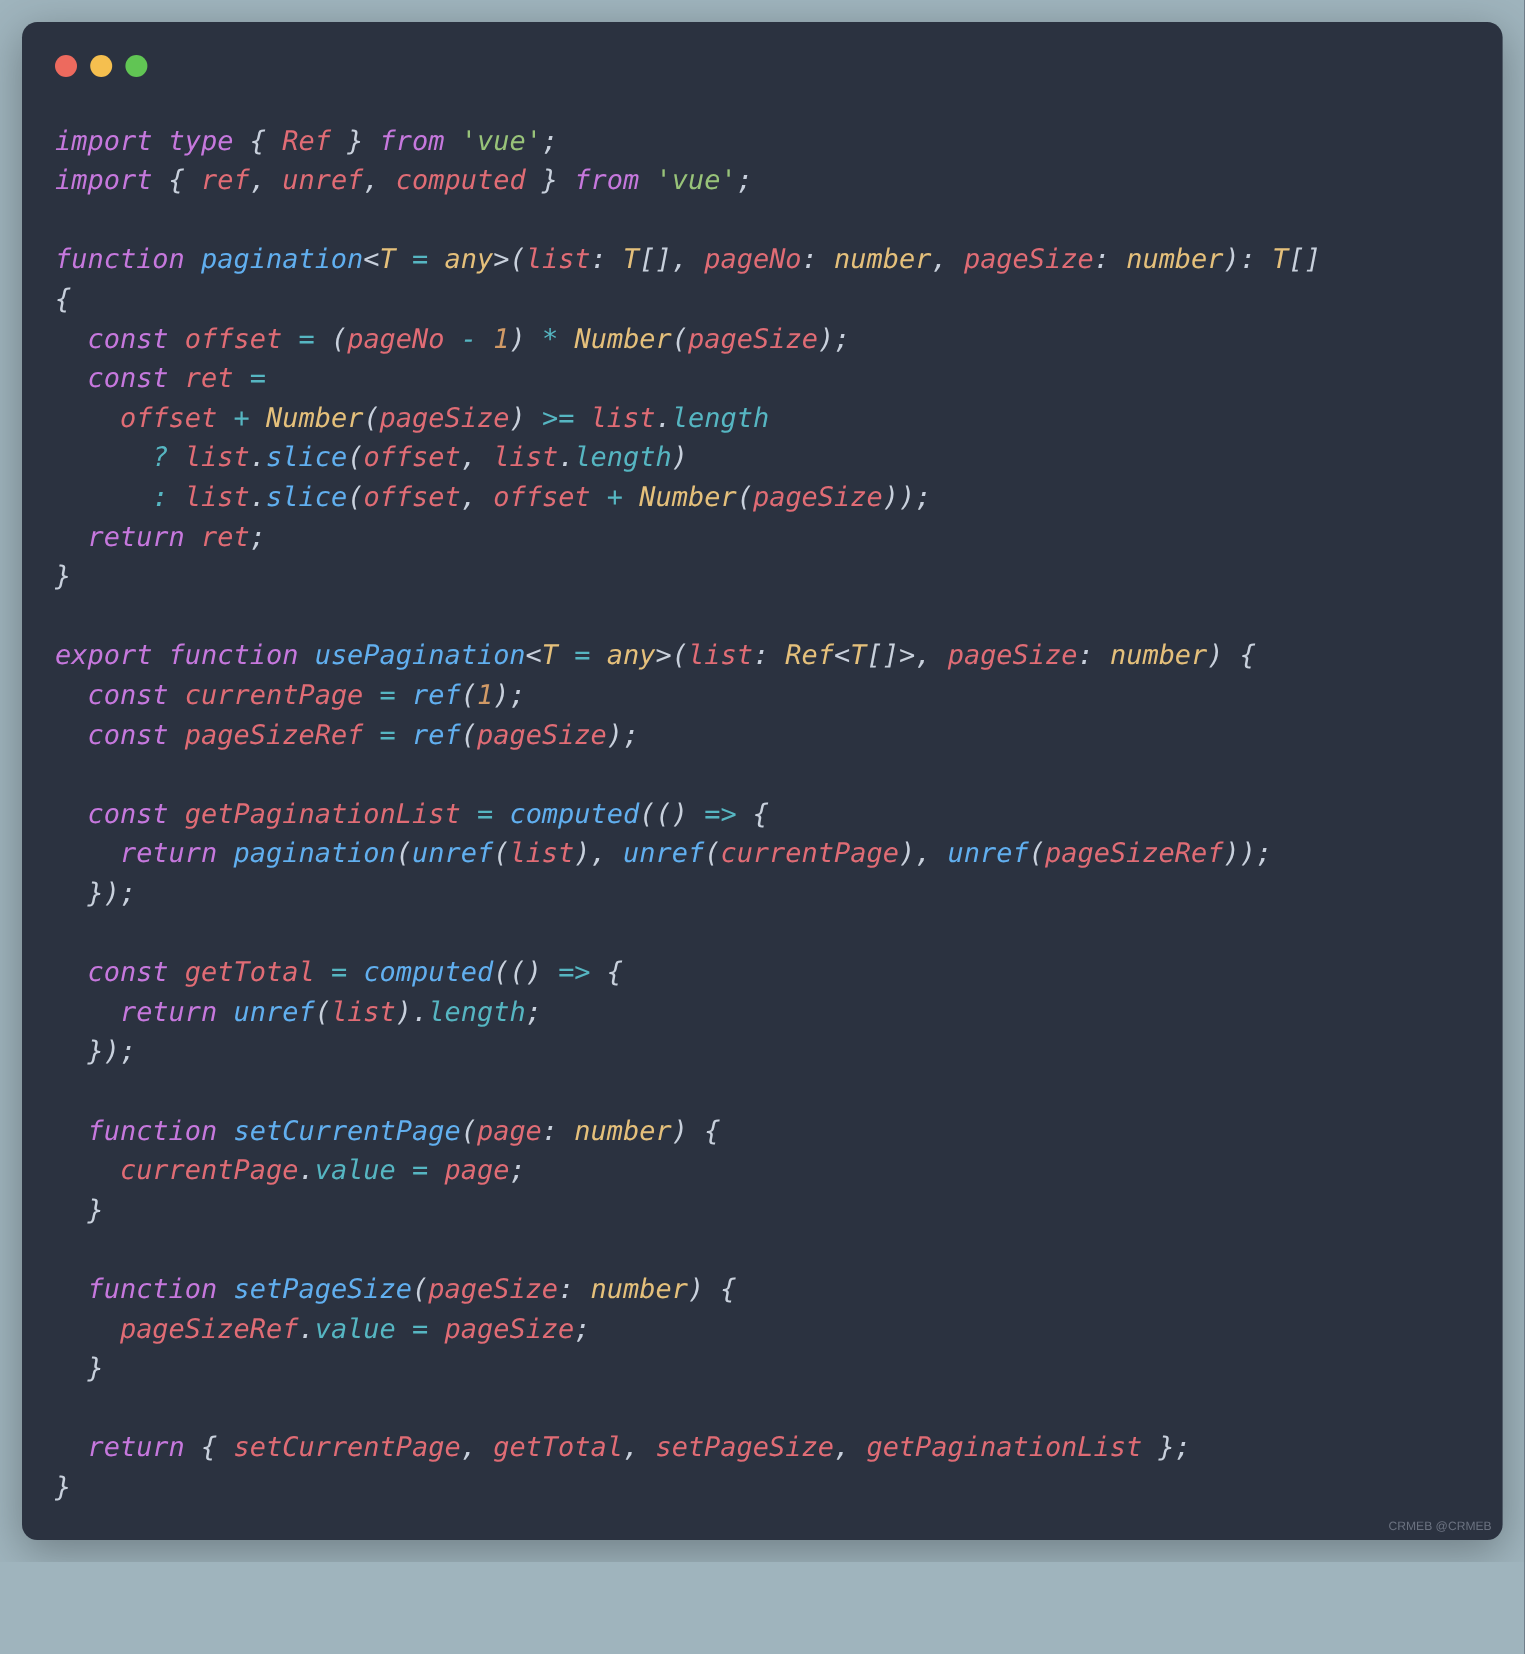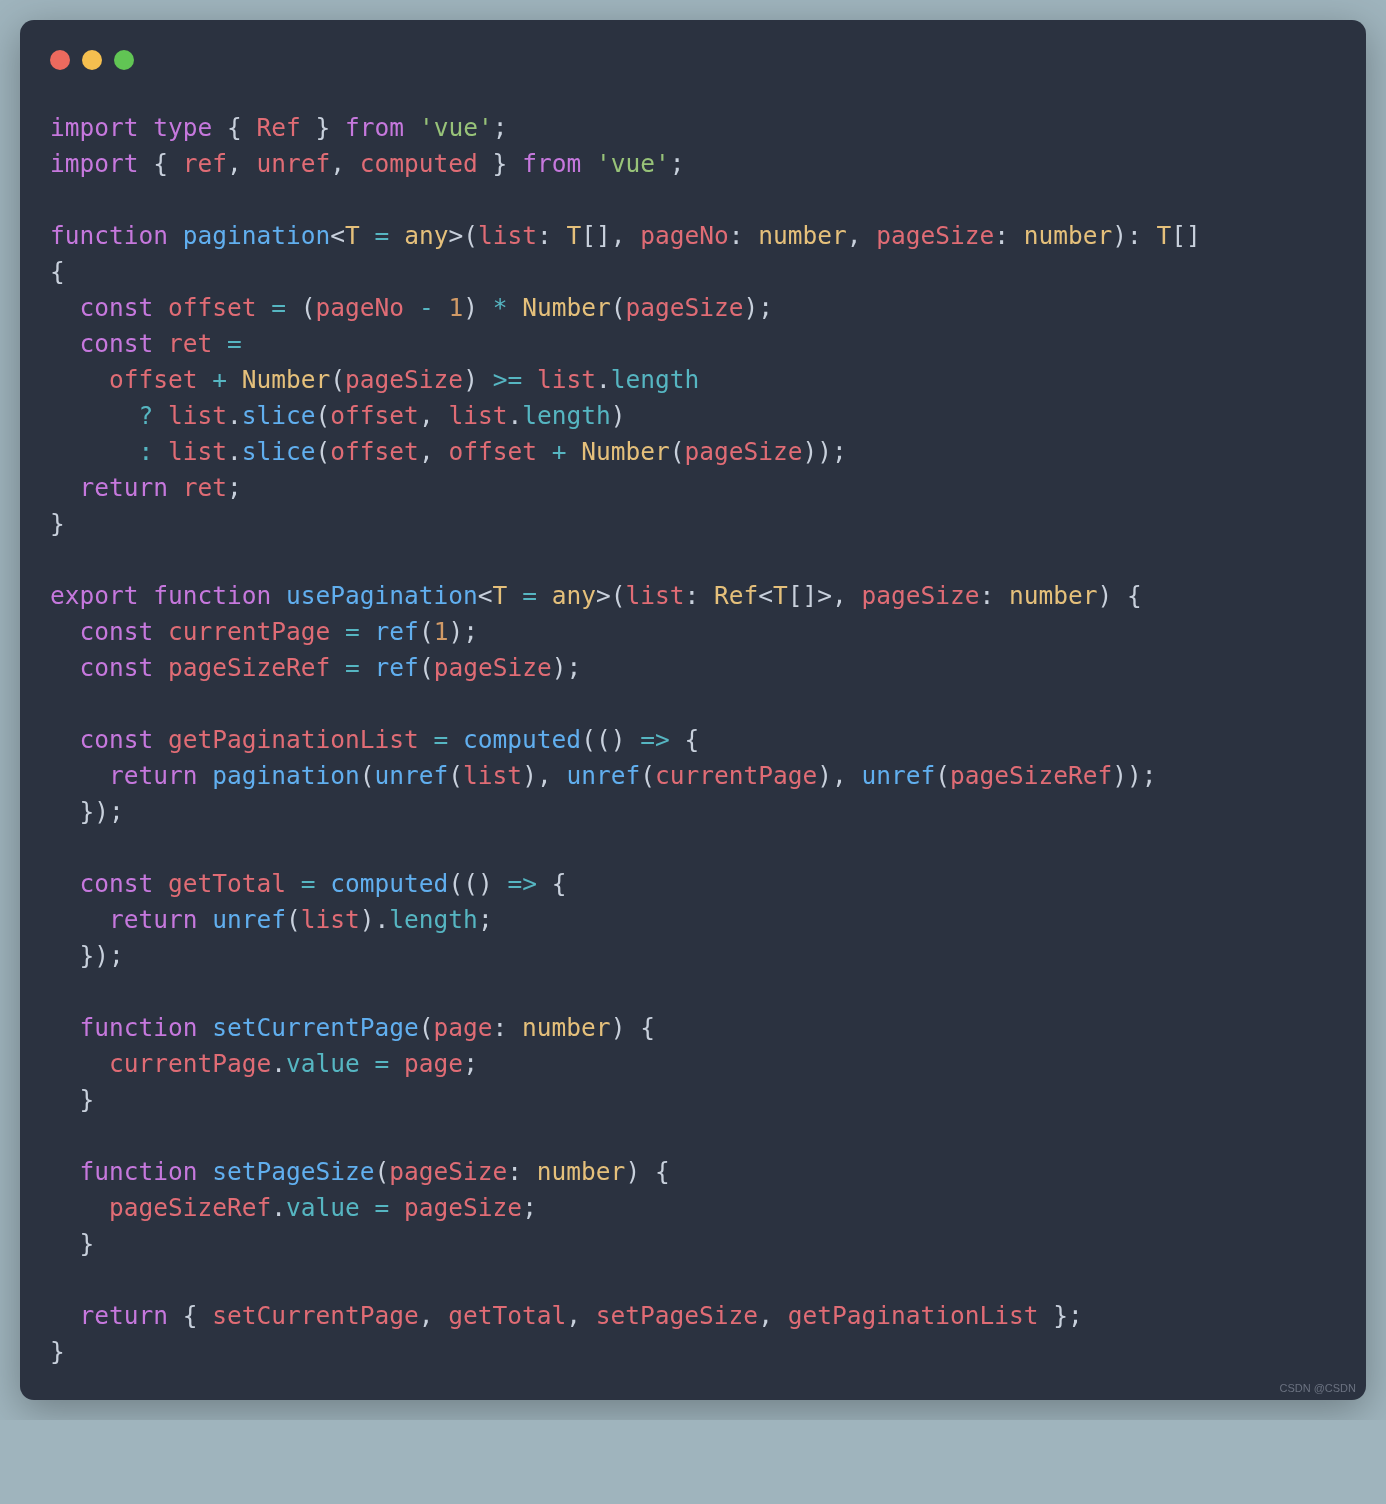--- a/index.html
+++ b/index.html
@@ -35,20 +35,21 @@
   .dot.red { background: #ed6a5e; }
   .dot.yellow { background: #f5bf4f; }
   .dot.green { background: #61c554; }
   pre.code {
     font-family: inherit;
     font-size: 24.5px;
     line-height: 1.47;
     color: #c8d0dc;
     white-space: pre;
     overflow: hidden;
+    font-style: italic;
   }
   .kw { color: #c678dd; }       
   .ident { color: #e06c75; }    
   .type { color: #e5c07b; }     
   .fn { color: #61afef; }       
   .str { color: #98c379; }      
   .num { color: #d19a66; }      
   .op { color: #56b6c2; }       
   .prop { color: #56b6c2; }     
   .punc { color: #c8d0dc; }     
@@ -98,14 +99,14 @@
 <span class="punc">  </span><span class="kw">function</span><span class="punc"> </span><span class="fn">setCurrentPage</span><span class="punc">(</span><span class="ident">page</span><span class="punc">: </span><span class="type">number</span><span class="punc">) {</span>
 <span class="punc">    </span><span class="ident">currentPage</span><span class="punc">.</span><span class="prop">value</span><span class="punc"> </span><span class="op">=</span><span class="punc"> </span><span class="ident">page</span><span class="punc">;</span>
 <span class="punc">  }</span>
 
 <span class="punc">  </span><span class="kw">function</span><span class="punc"> </span><span class="fn">setPageSize</span><span class="punc">(</span><span class="ident">pageSize</span><span class="punc">: </span><span class="type">number</span><span class="punc">) {</span>
 <span class="punc">    </span><span class="ident">pageSizeRef</span><span class="punc">.</span><span class="prop">value</span><span class="punc"> </span><span class="op">=</span><span class="punc"> </span><span class="ident">pageSize</span><span class="punc">;</span>
 <span class="punc">  }</span>
 
 <span class="punc">  </span><span class="kw">return</span><span class="punc"> { </span><span class="ident">setCurrentPage</span><span class="punc">, </span><span class="ident">getTotal</span><span class="punc">, </span><span class="ident">setPageSize</span><span class="punc">, </span><span class="ident">getPaginationList</span><span class="punc"> };</span>
 <span class="punc">}</span></pre>
-  <div class="watermark">CSDN @CSDN</div>
+  <div class="watermark">CRMEB @CRMEB</div>
 </div>
 
 </body></html>

